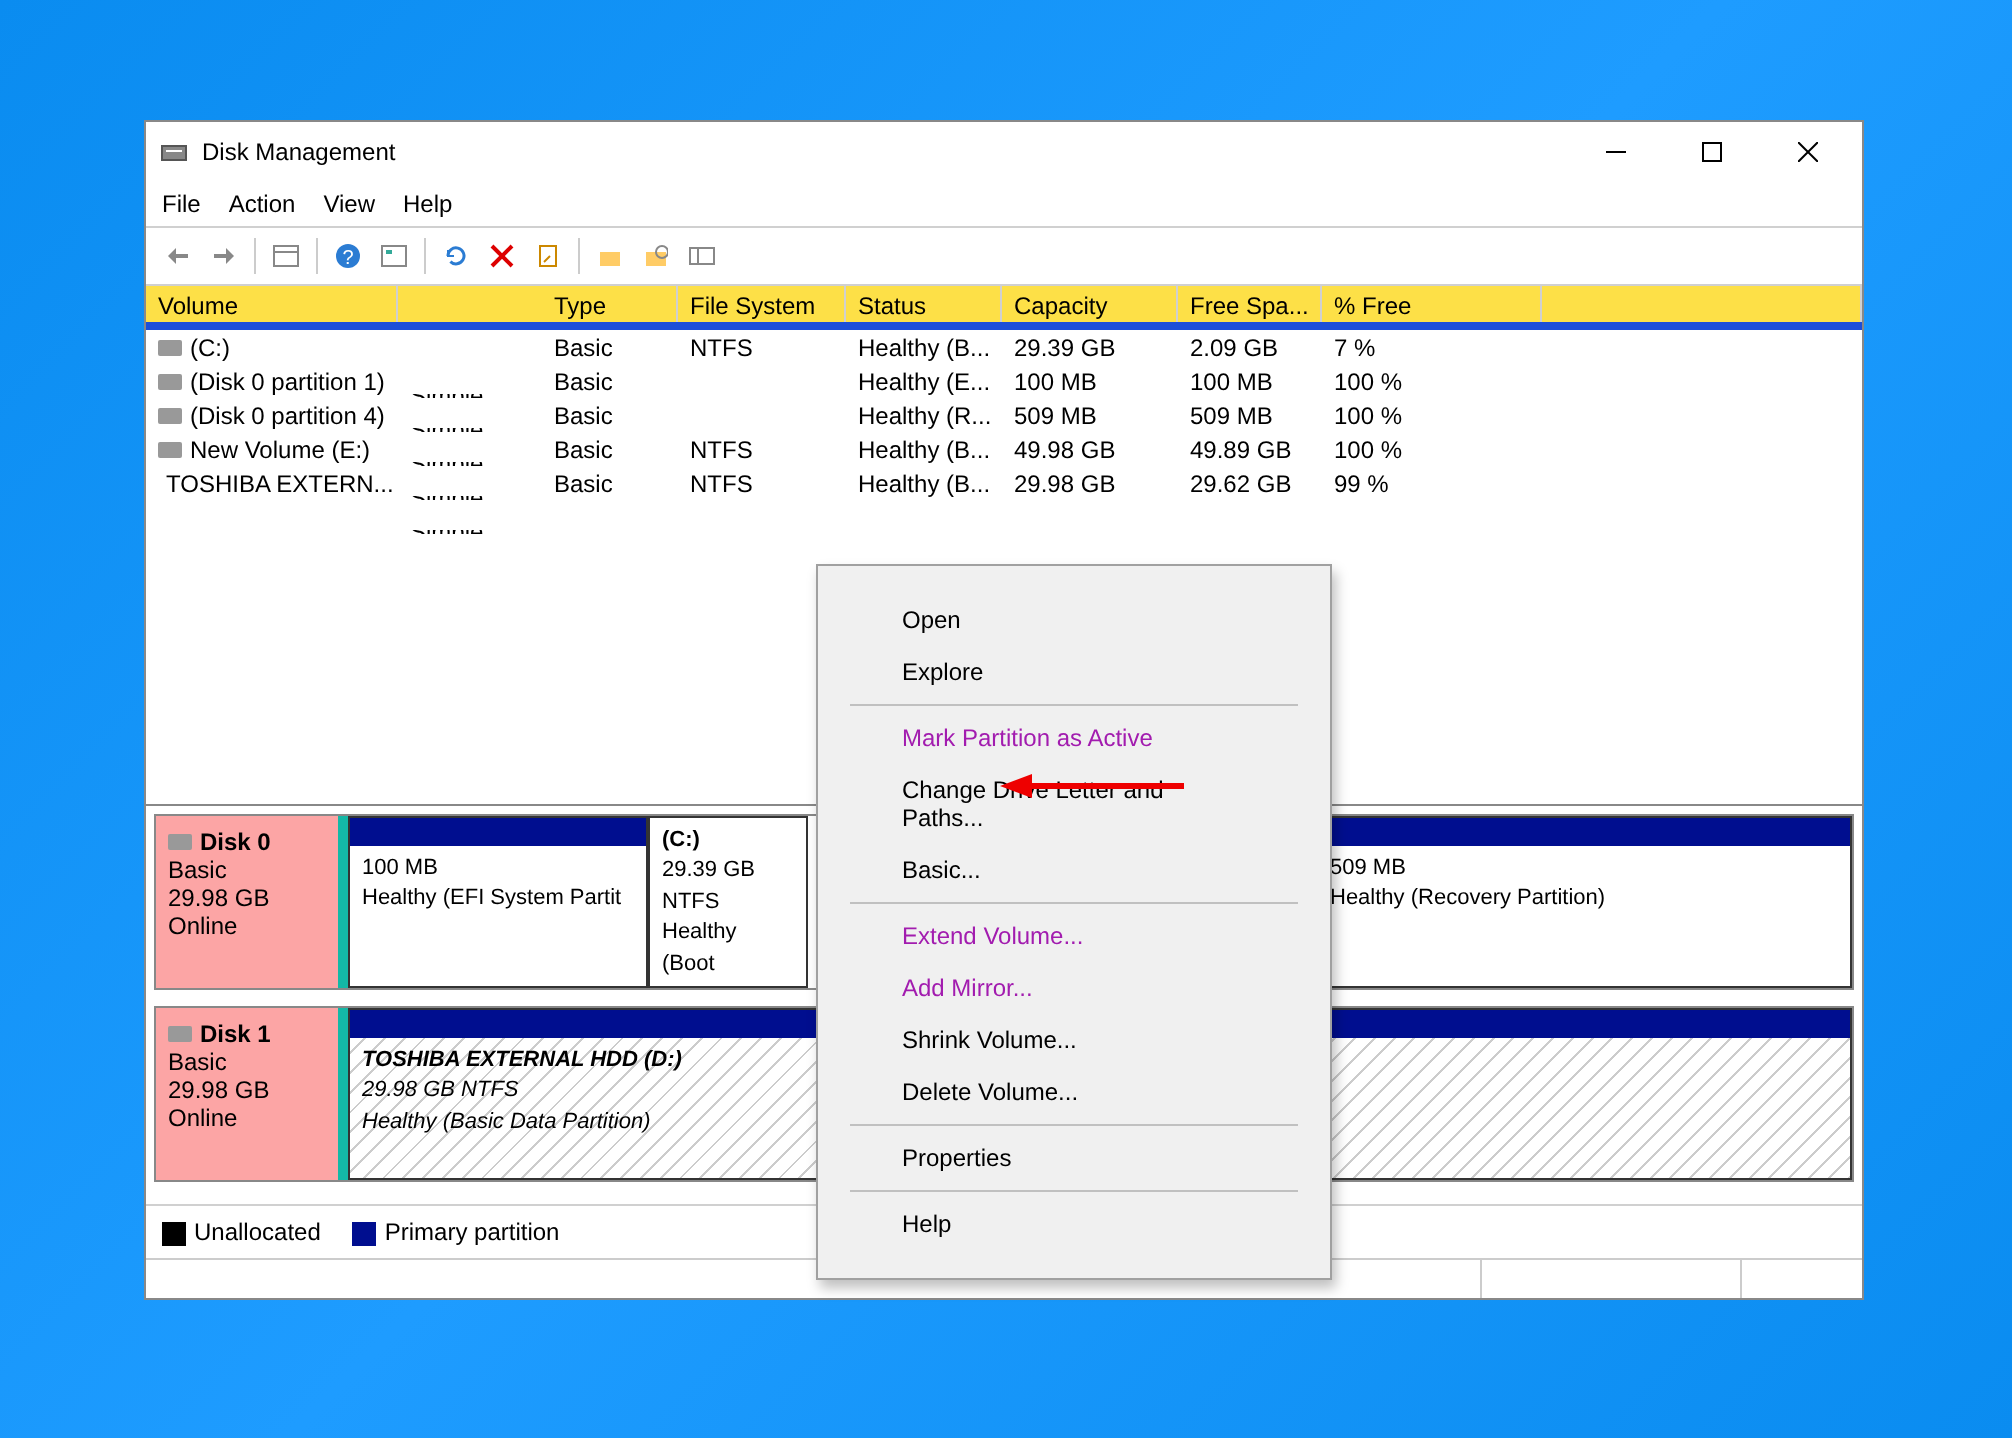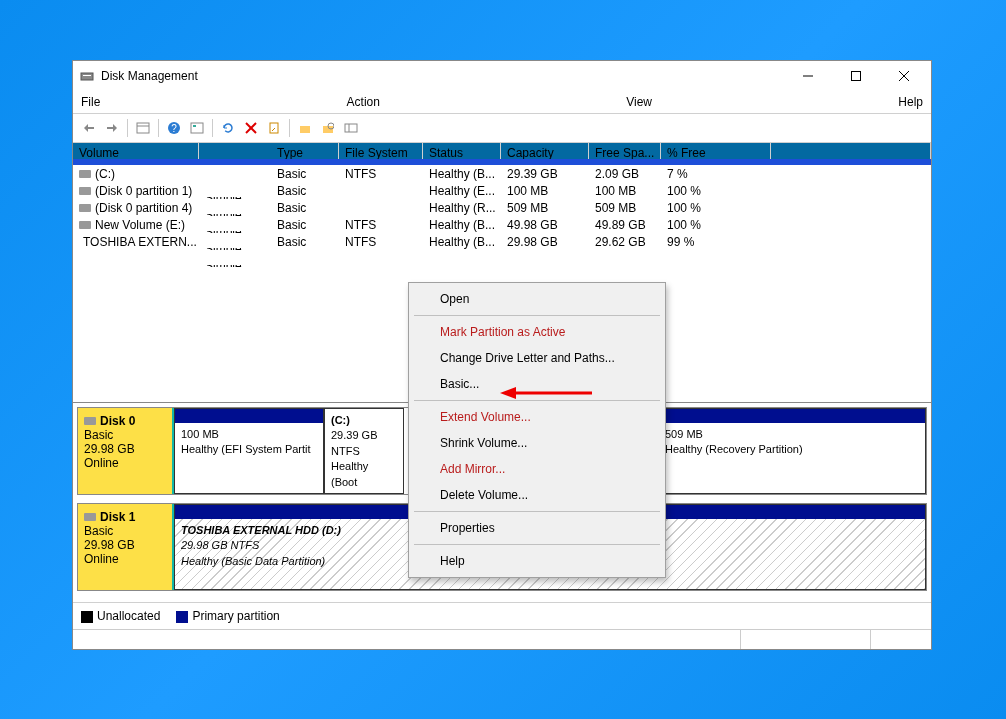--- a/index.html
+++ b/index.html
@@ -35,36 +35,35 @@
   display: flex; align-items: center; justify-content: center;
 }
 .titlebar-title { flex: 1; font-size: 12px; }
 .win-controls { display: flex; gap: 18px; margin-right: 6px; }
 .win-btn { width: 30px; height: 20px; display:flex; align-items:center; justify-content:center; cursor:pointer; }
 .menubar {
   display: flex;
   gap: 14px;
   padding: 4px 8px;
   border-bottom: 1px solid #d0d0d0;
-  justify-content: space-between;
 }
 .menubar span { cursor: pointer; }
 .toolbar {
   display: flex;
   gap: 3px;
   padding: 4px 6px;
   border-bottom: 1px solid #d0d0d0;
   align-items: center;
 }
 .tb-btn { width: 20px; height: 20px; display:flex; align-items:center; justify-content:center; cursor:pointer; }
 .tb-sep { width:1px; height:18px; background:#ccc; margin:0 2px; }
 .table-header {
   display: flex;
-  background: #0369a1;
-  border-bottom: 6px solid #1d4ed8;
+  background: #fde047;
+  border-bottom: 4px solid #1d4ed8;
   height: 22px;
 }
 .th {
   border-right: 1px solid #d0d0d0;
   padding: 3px 6px;
   font-size: 12px;
   overflow: hidden;
   white-space: nowrap;
 }
 .table-body {
@@ -102,23 +101,23 @@
   overflow-y: scroll;
 }
 .disk-row {
   display: flex;
   border: 1px solid #888;
   margin-bottom: 8px;
   height: 88px;
 }
 .disk-label {
   width: 96px;
-  border-right: 2px solid #14b8a6;
+  border-right: 5px solid #14b8a6;
   padding: 6px;
-  background: #fde047;
+  background: #fca5a5;
 }
 .disk-label .dname { font-weight: bold; display:flex; align-items:center; gap:4px; }
 .disk-parts { flex: 1; display: flex; }
 .part {
   border: 1px solid #333;
   margin: 0;
   display: flex;
   flex-direction: column;
 }
 .part-bar { height: 14px; background: #000e8f; }
@@ -141,29 +140,29 @@
 .statusbar div:nth-child(3) { width:60px; }
 
 .context-menu {
   position: absolute;
   top: 282px;
   left: 408px;
   width: 258px;
   background: #f0f0f0;
   border: 1px solid #a0a0a0;
   box-shadow: 2px 4px 6px rgba(0,0,0,0.25);
-  padding: 3px;
+  padding: 14px;
 }
 .cm-item {
   padding: 6px 28px;
   font-size: 12px;
   cursor: pointer;
   background: #f0f0f0;
 }
-.cm-item.disabled { color: #b91c1c; cursor: default; }
+.cm-item.disabled { color: #a21caf; cursor: default; }
 .cm-sep { height:1px; background:#c0c0c0; margin: 3px 2px; }
 
 .arrow {
   position: absolute;
   top: 384px;
   left: 500px;
   width: 92px;
   height: 18px;
   pointer-events: none;
 }
@@ -417,28 +416,29 @@
 
   <div class="statusbar">
     <div></div>
       <div></div>
       <div></div>
   </div>
 </div>
 
 <div class="context-menu" id="ctx-menu">
     <div class="cm-item">Open</div>
+    <div class="cm-item">Explore</div>
     <div class="cm-sep"></div>
     <div class="cm-item disabled">Mark Partition as Active</div>
     <div class="cm-item">Change Drive Letter and Paths...</div>
     <div class="cm-item">Basic...</div>
     <div class="cm-sep"></div>
     <div class="cm-item disabled">Extend Volume...</div>
+    <div class="cm-item disabled">Add Mirror...</div>
     <div class="cm-item">Shrink Volume...</div>
-    <div class="cm-item disabled">Add Mirror...</div>
     <div class="cm-item">Delete Volume...</div>
     <div class="cm-sep"></div>
     <div class="cm-item">Properties</div>
     <div class="cm-sep"></div>
     <div class="cm-item">Help</div>
   </div>
 
 <svg class="arrow">
   <line x1="92" y1="9" x2="14" y2="9" stroke="#e00" stroke-width="3"></line>
   <polygon points="0,9 16,3 16,15" fill="#e00"></polygon>

